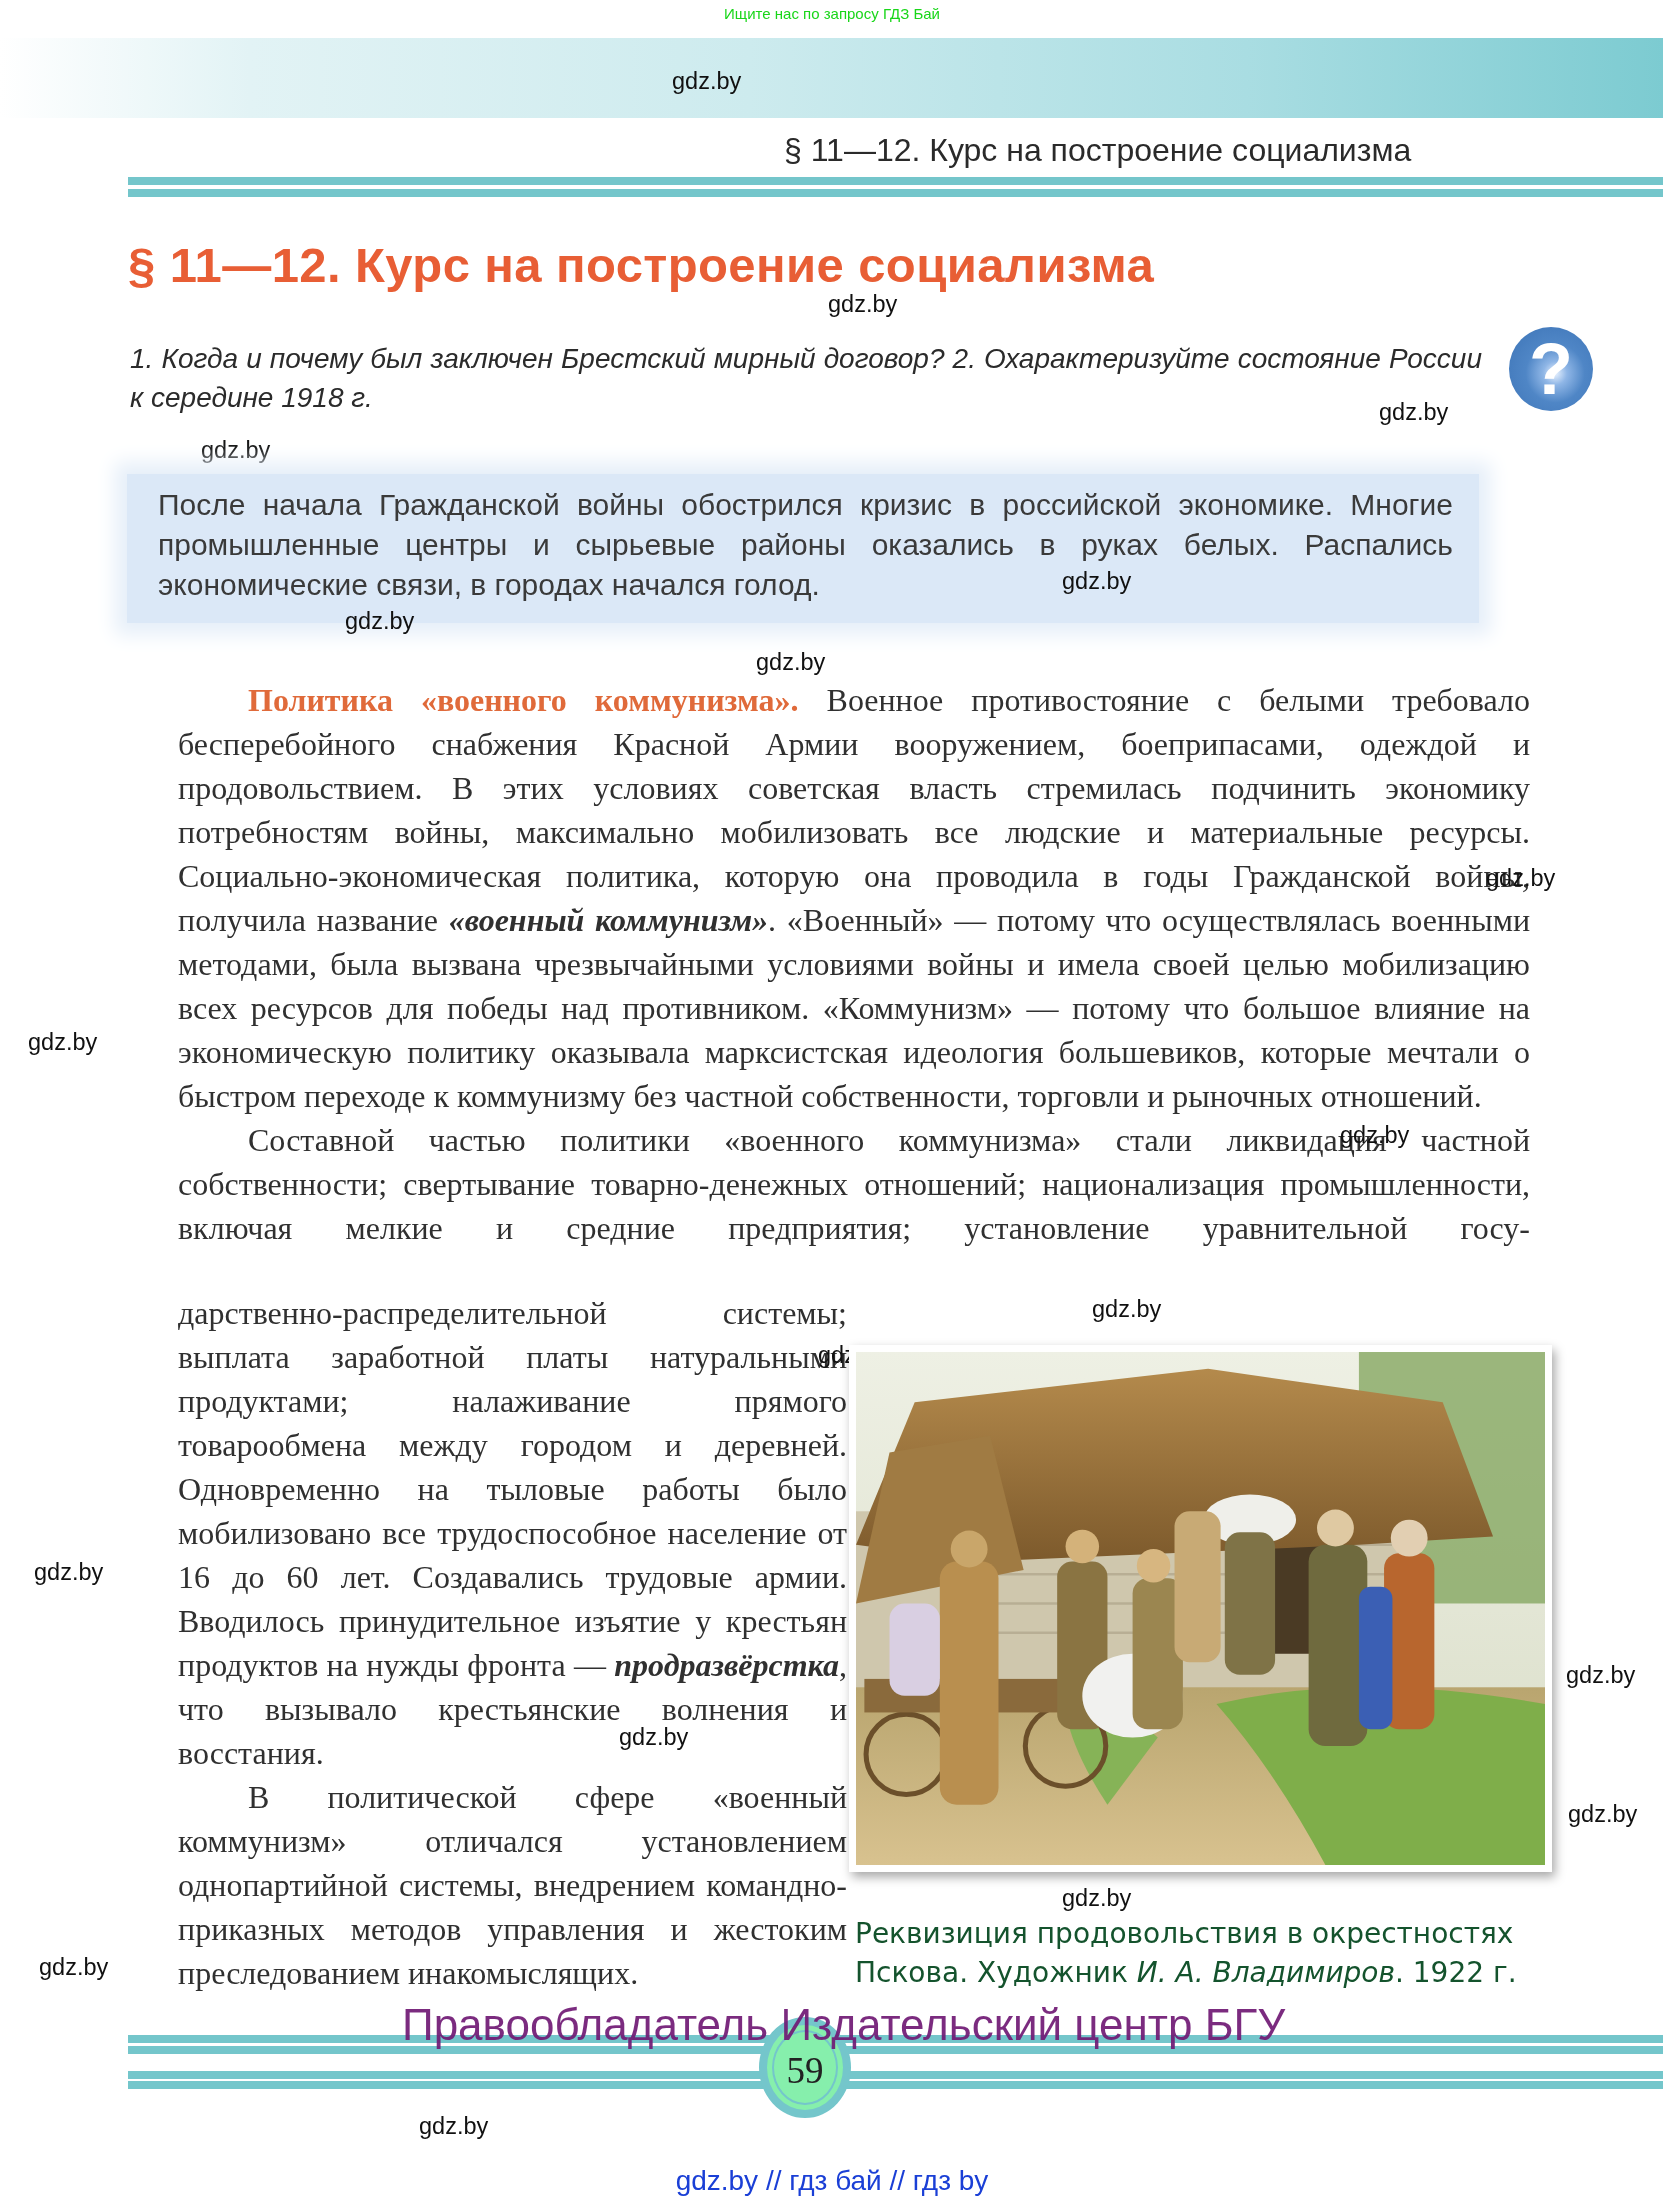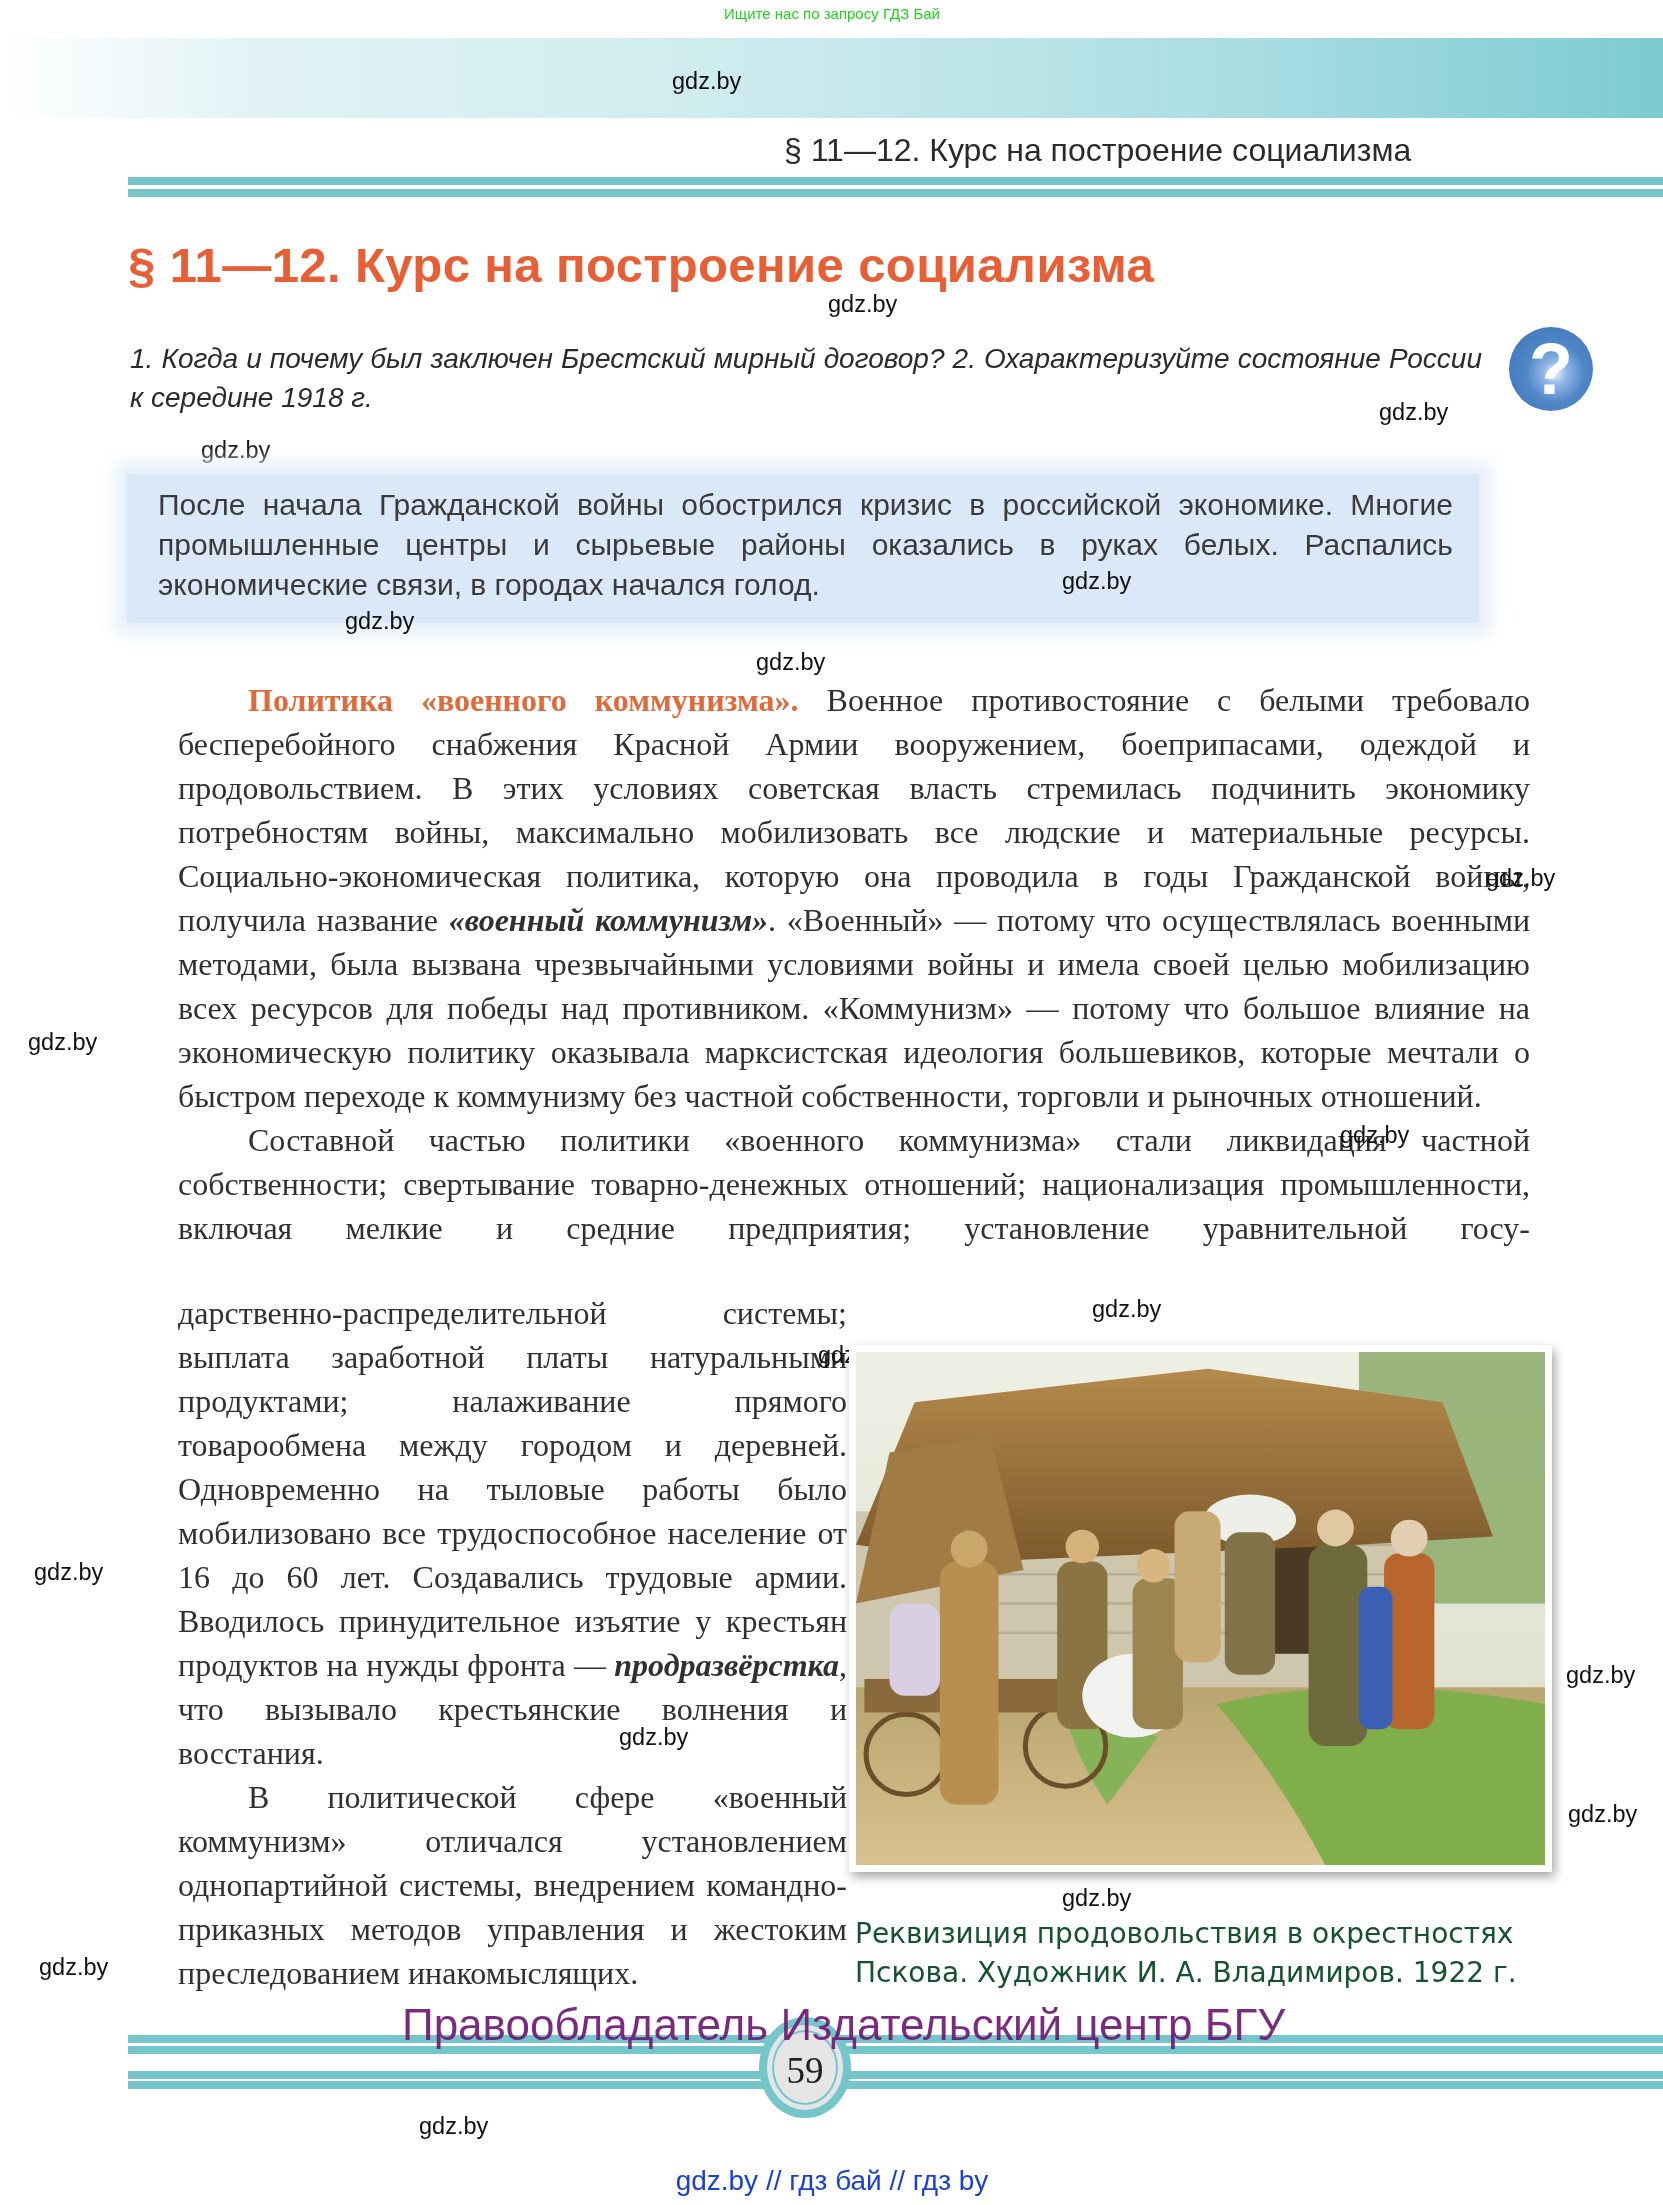--- a/index.html
+++ b/index.html
@@ -23,24 +23,24 @@
   .para { position:absolute; font-size:32px; line-height:44px; text-align:justify; color:#303030;margin-left:48px; }
   .para .lead { color:#e06a3a; font-weight:bold; }
   .para .em { font-weight:bold; font-style:italic; }
   .para p { margin:0; text-indent:70px; }
   #para-main { left:130px; top:678px; width:1352px; }
   #para-col { left:130px; top:1291px; width:669px; }
 
   #painting-frame { left:849px; top:1345px; width:703px; height:527px; background:#fff; box-shadow:3.4px 5px 10px rgba(0,0,0,0.35); }
   #painting { position:absolute; left:6.7px; top:6.7px; right:6.7px; bottom:6.7px; overflow:hidden; }
   #caption { left:855px; top:1914px; width:696px; text-align:left; font-size:28px; line-height:39px; color:#14532d; font-family:"DejaVu Sans", sans-serif; }
-  #caption .it { }
+  #caption .it { font-style:italic; }
 
   #footer-watermark { left:402px; top:2000px; font-size:44px; color:#701a75; font-family:"Liberation Sans", sans-serif; white-space:nowrap; opacity:0.92; z-index:3; }
-  #page-circle { left:759px; top:2017px; width:92px; height:101px; border-radius:50%; border:8.4px solid #74c6cb; background:#e5e5e5; box-sizing:border-box; display:flex; align-items:center; justify-content:center; z-index:2;}
+  #page-circle { left:759px; top:2017px; width:92px; height:101px; border-radius:50%; border:8.4px solid #74c6cb; background:#86efac; box-sizing:border-box; display:flex; align-items:center; justify-content:center; z-index:2;}
   #page-circle .inner { position:absolute; left:5px; top:5px; right:5px; bottom:5px; border-radius:50%; border:2.5px solid #74c6cb; }
   #page-number { font-family:"Liberation Serif", serif; font-size:37px; color:#222; position:relative; top:3.4px; }
   #footer-links { left:0; width:1664px; text-align:center; top:2165px; font-size:28px; color:#1a3fd6; font-family:"Liberation Sans", sans-serif; }
 </style>
 </head>
 <body>
 
 <div id="top-banner" class="abs">Ищите нас по запросу ГДЗ Бай</div>
 <div id="header-band" class="abs"></div>
 <div class="wm" style="left:672px;top:70px;">gdz.by</div>

